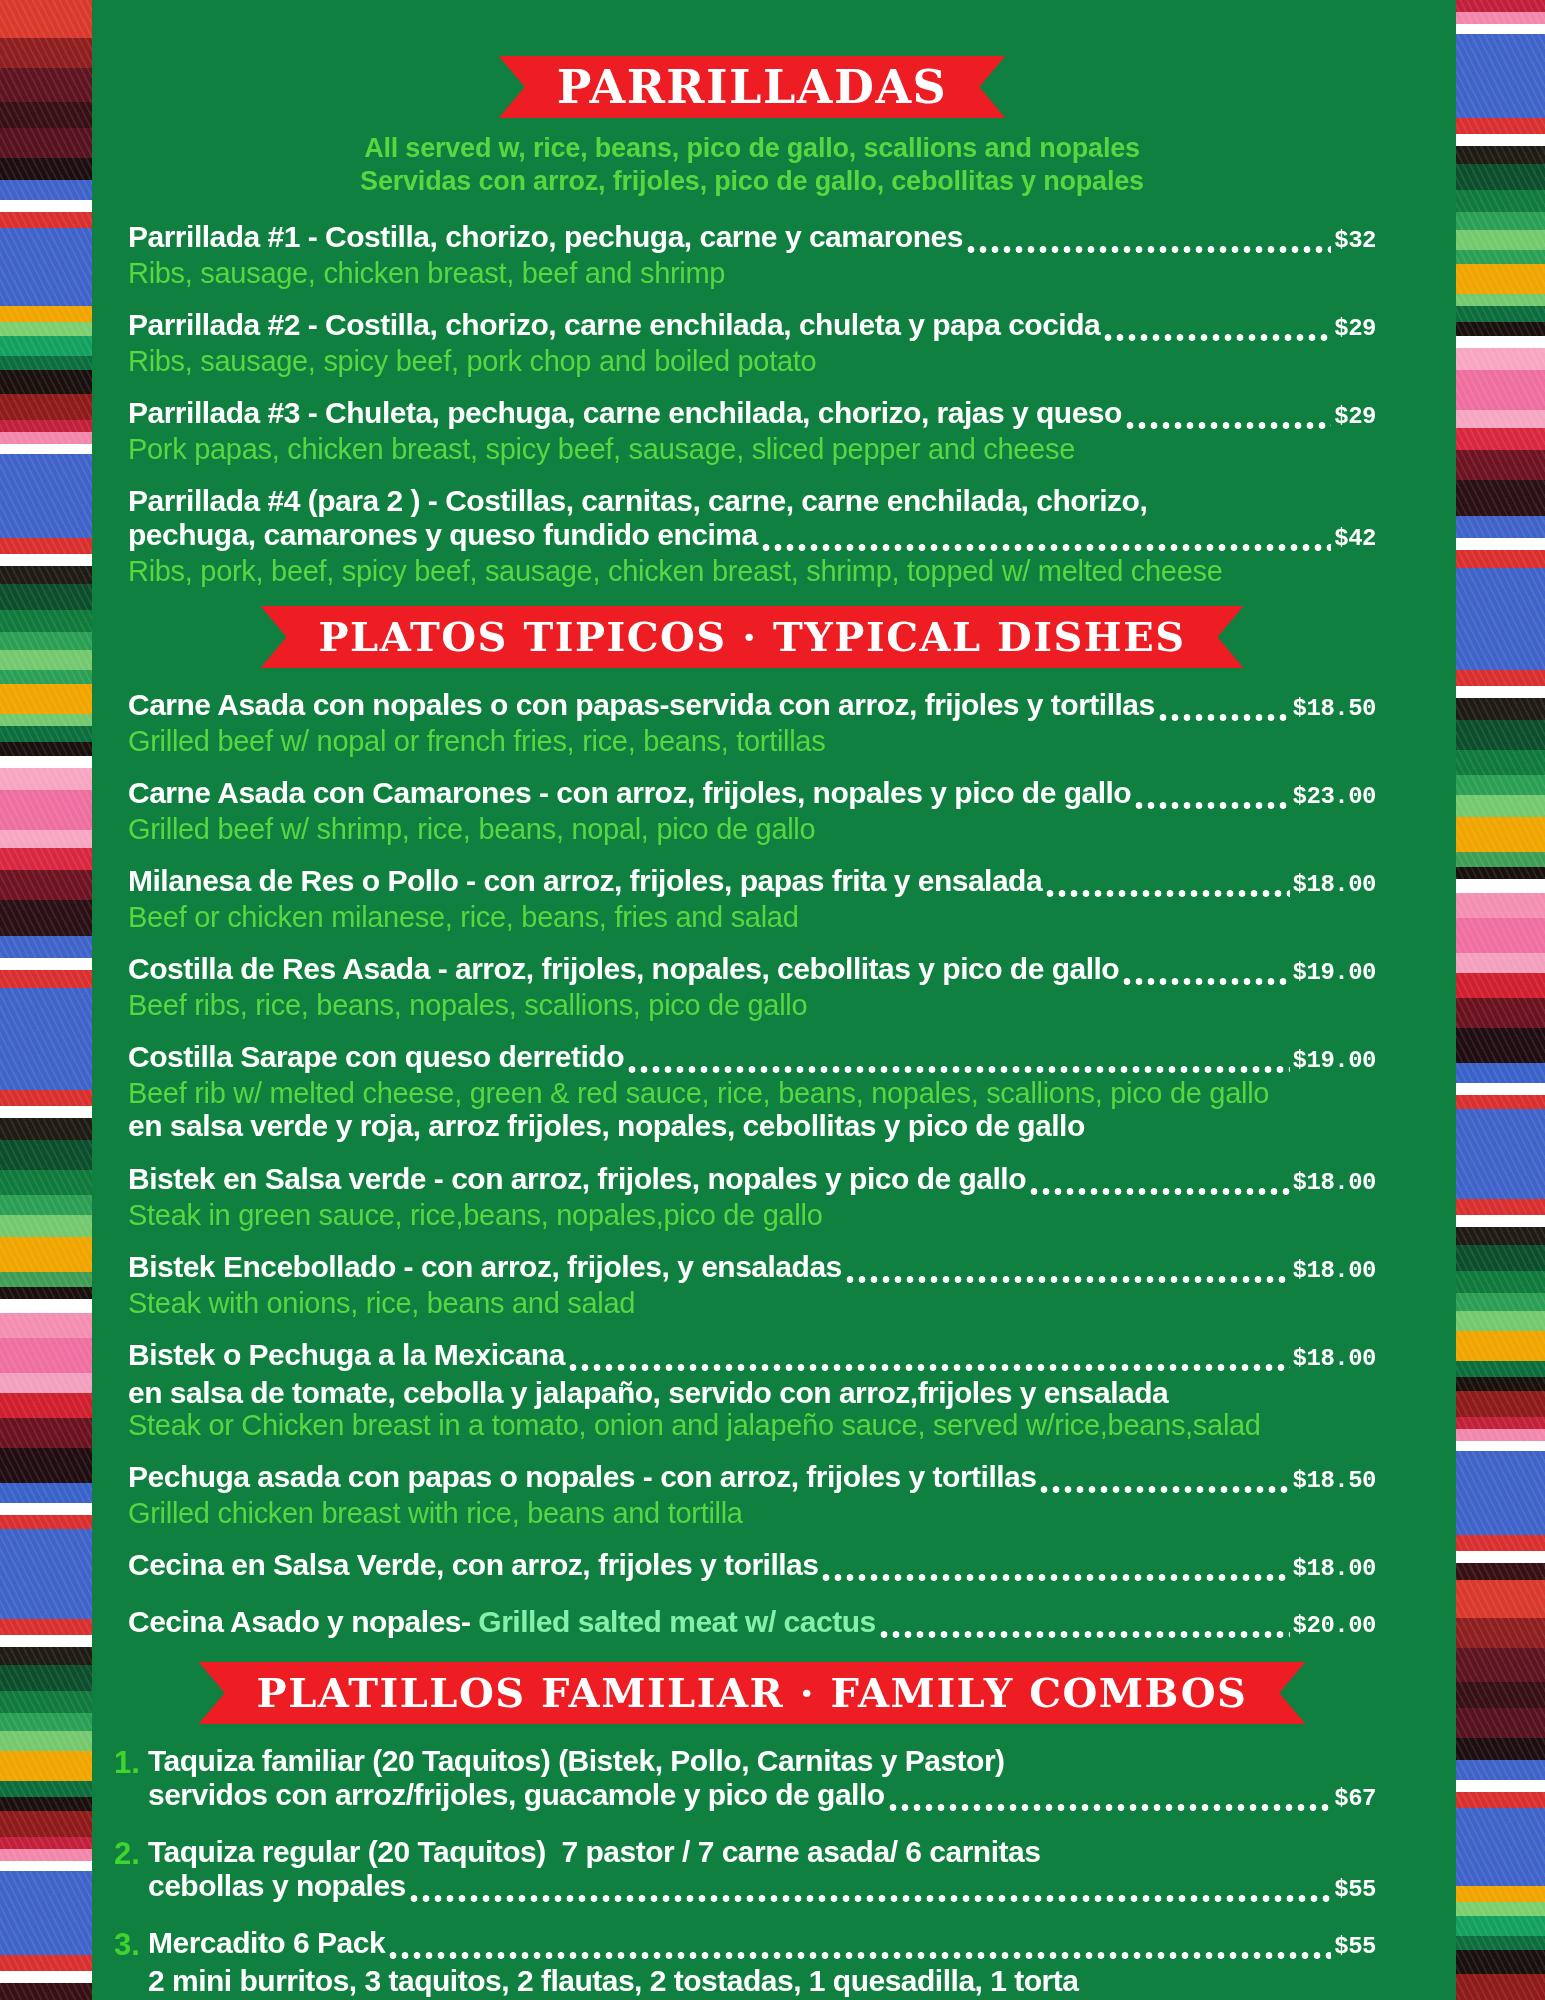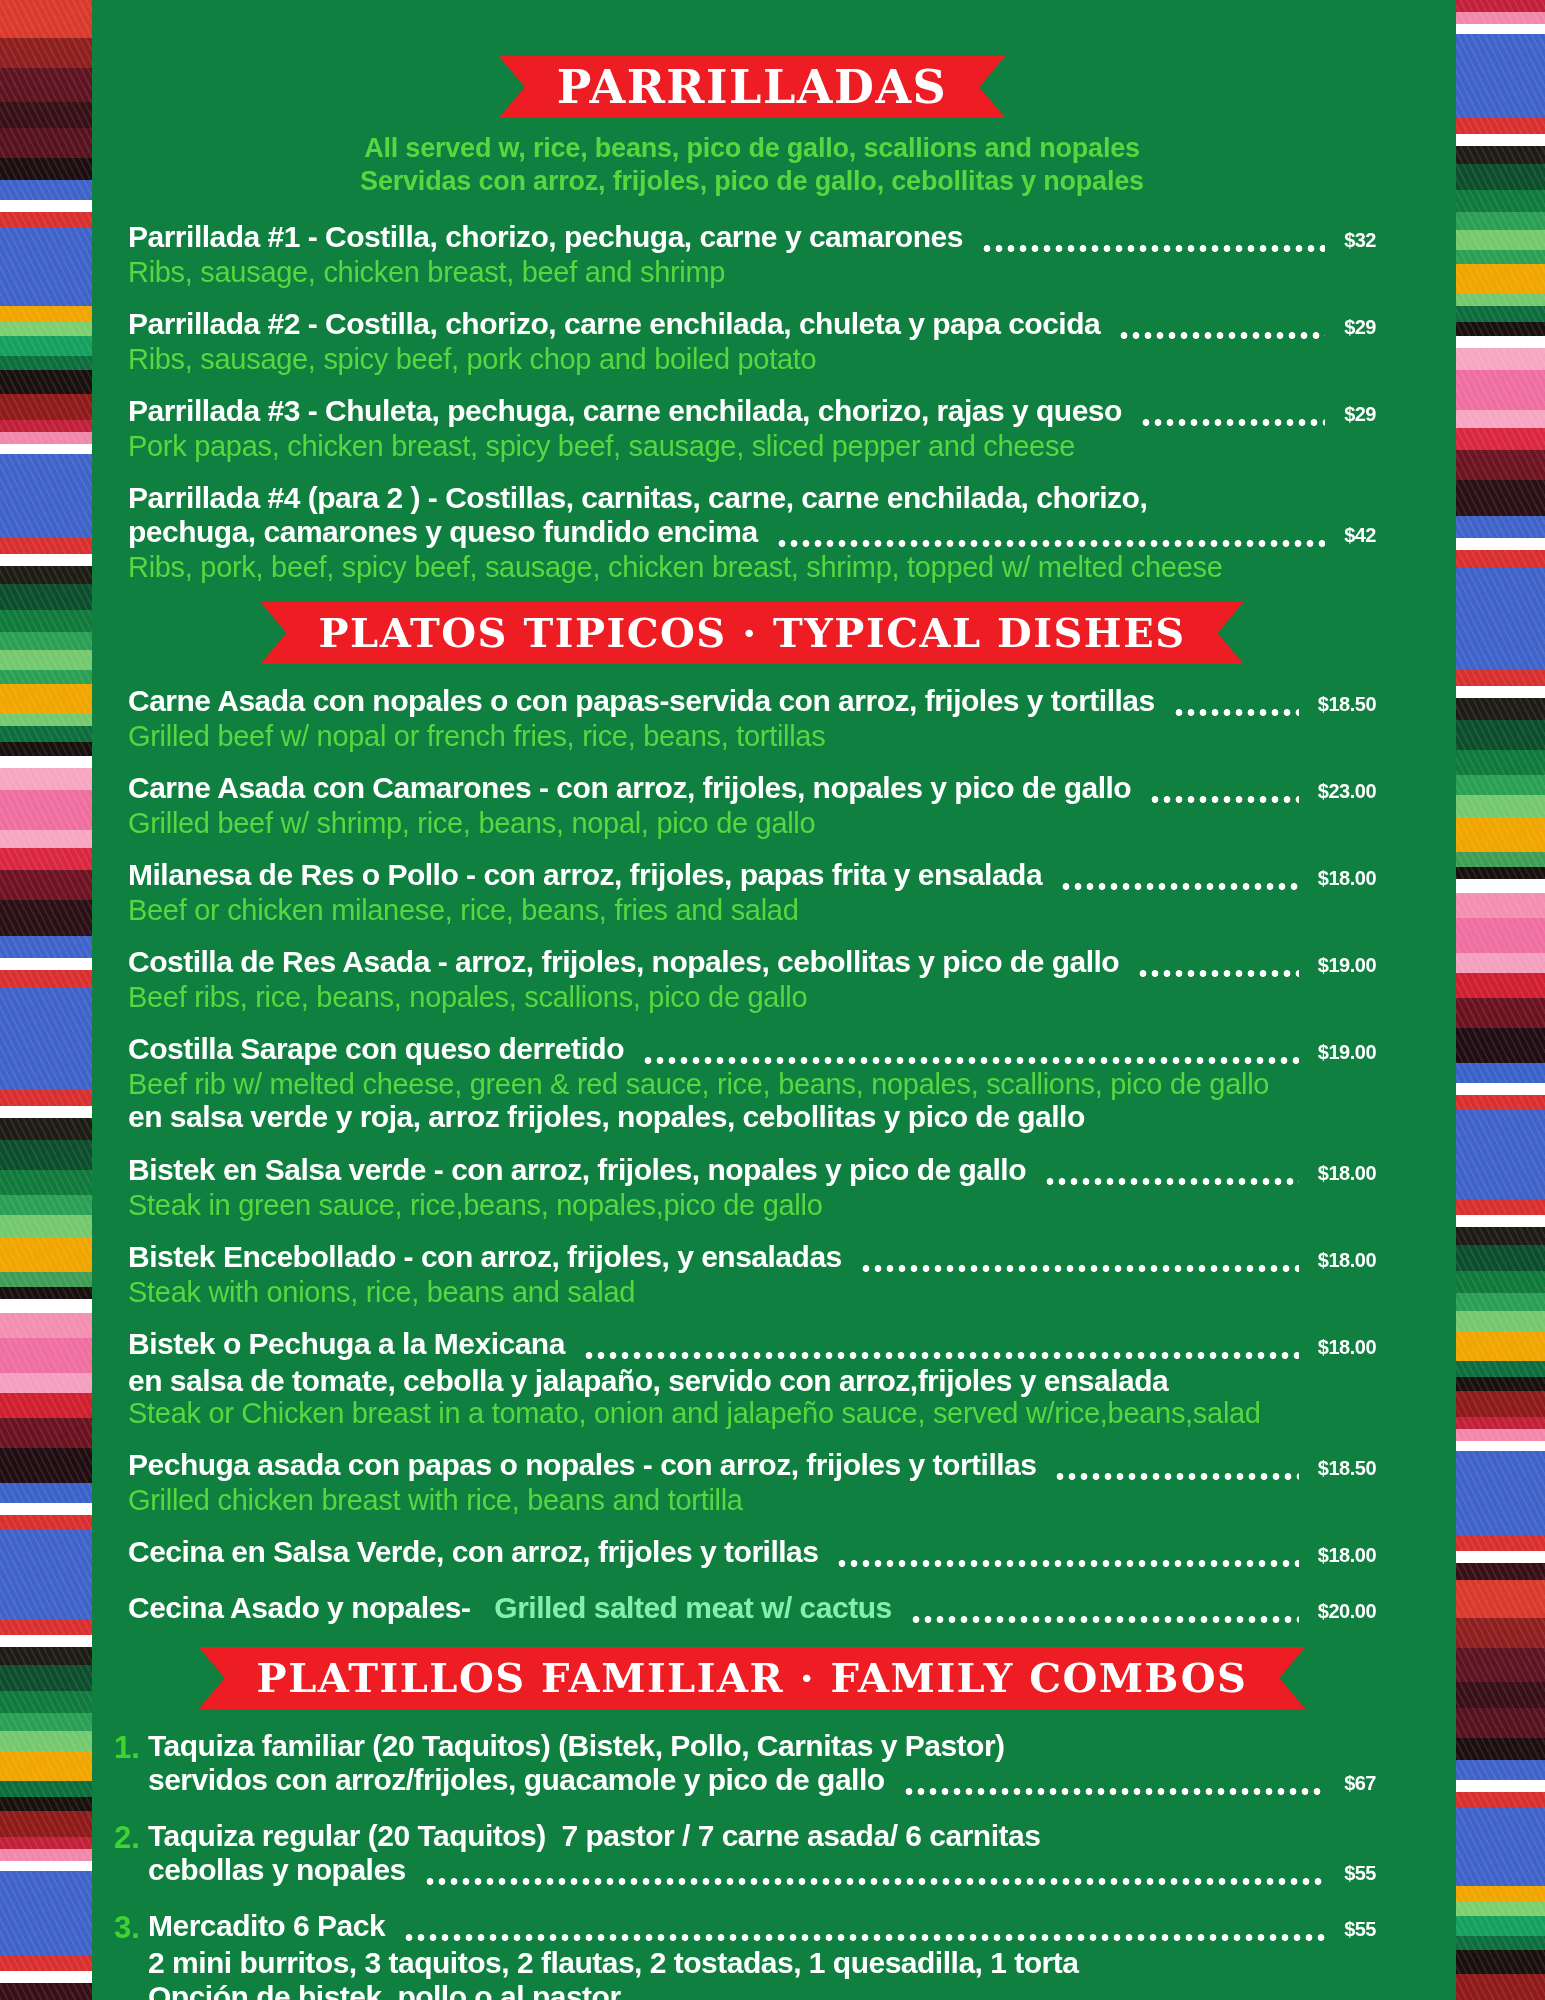--- a/index.html
+++ b/index.html
@@ -59,36 +59,36 @@
   .subtitle{
     color:#5bd640;font-weight:bold;font-size:27px;line-height:33px;letter-spacing:-0.2px;
   }
   .items{margin-top:18px;}
   .sec-1 .items,.sec-2 .items{margin-top:20px;}
   .menu-item{margin-bottom:19px;position:relative;}
   .menu-item.numbered{margin-left:20px;}
   .item-number{
     position:absolute;left:-34px;top:1px;color:#3fd42e;font-weight:bold;font-size:31px;
   }
-  .line{display:flex;align-items:baseline;min-width:0;gap:16px;}
+  .line{display:flex;align-items:baseline;min-width:0;}
   .item-title-line{
     color:#ffffff;font-weight:bold;font-size:30px;line-height:34px;letter-spacing:-0.5px;
     white-space:pre;
   }
   .item-translation{
     color:#5bd640;font-weight:normal;font-size:29px;line-height:31px;letter-spacing:-0.3px;
     white-space:pre;
   }
   .seg-green{color:#86efac;}
   .leader{
     flex:1 1 0;min-width:10px;height:9px;align-self:flex-end;margin:0 3px 4px 3px;
     background-image:radial-gradient(circle at 5px 4.5px,#ffffff 3.1px,rgba(0,0,0,0) 3.7px);
     background-size:12px 9px;background-repeat:repeat-x;background-position:left center;
   }
-  .price{color:#ffffff;font-weight:bold;font-size:20px;letter-spacing:-0.5px;white-space:nowrap;}
+  .price{color:#ffffff;font-weight:bold;font-size:24px;letter-spacing:-0.5px;white-space:nowrap;font-family:Liberation Mono, monospace;}
 </style>
 </head>
 <body>
 
 <div class="serape left"></div>
 <div class="serape right"></div>
 
 <div class="content">
     <section class="section sec-0">
       <div class="banner-row"><div class="banner"><span>PARRILLADAS</span></div></div>

